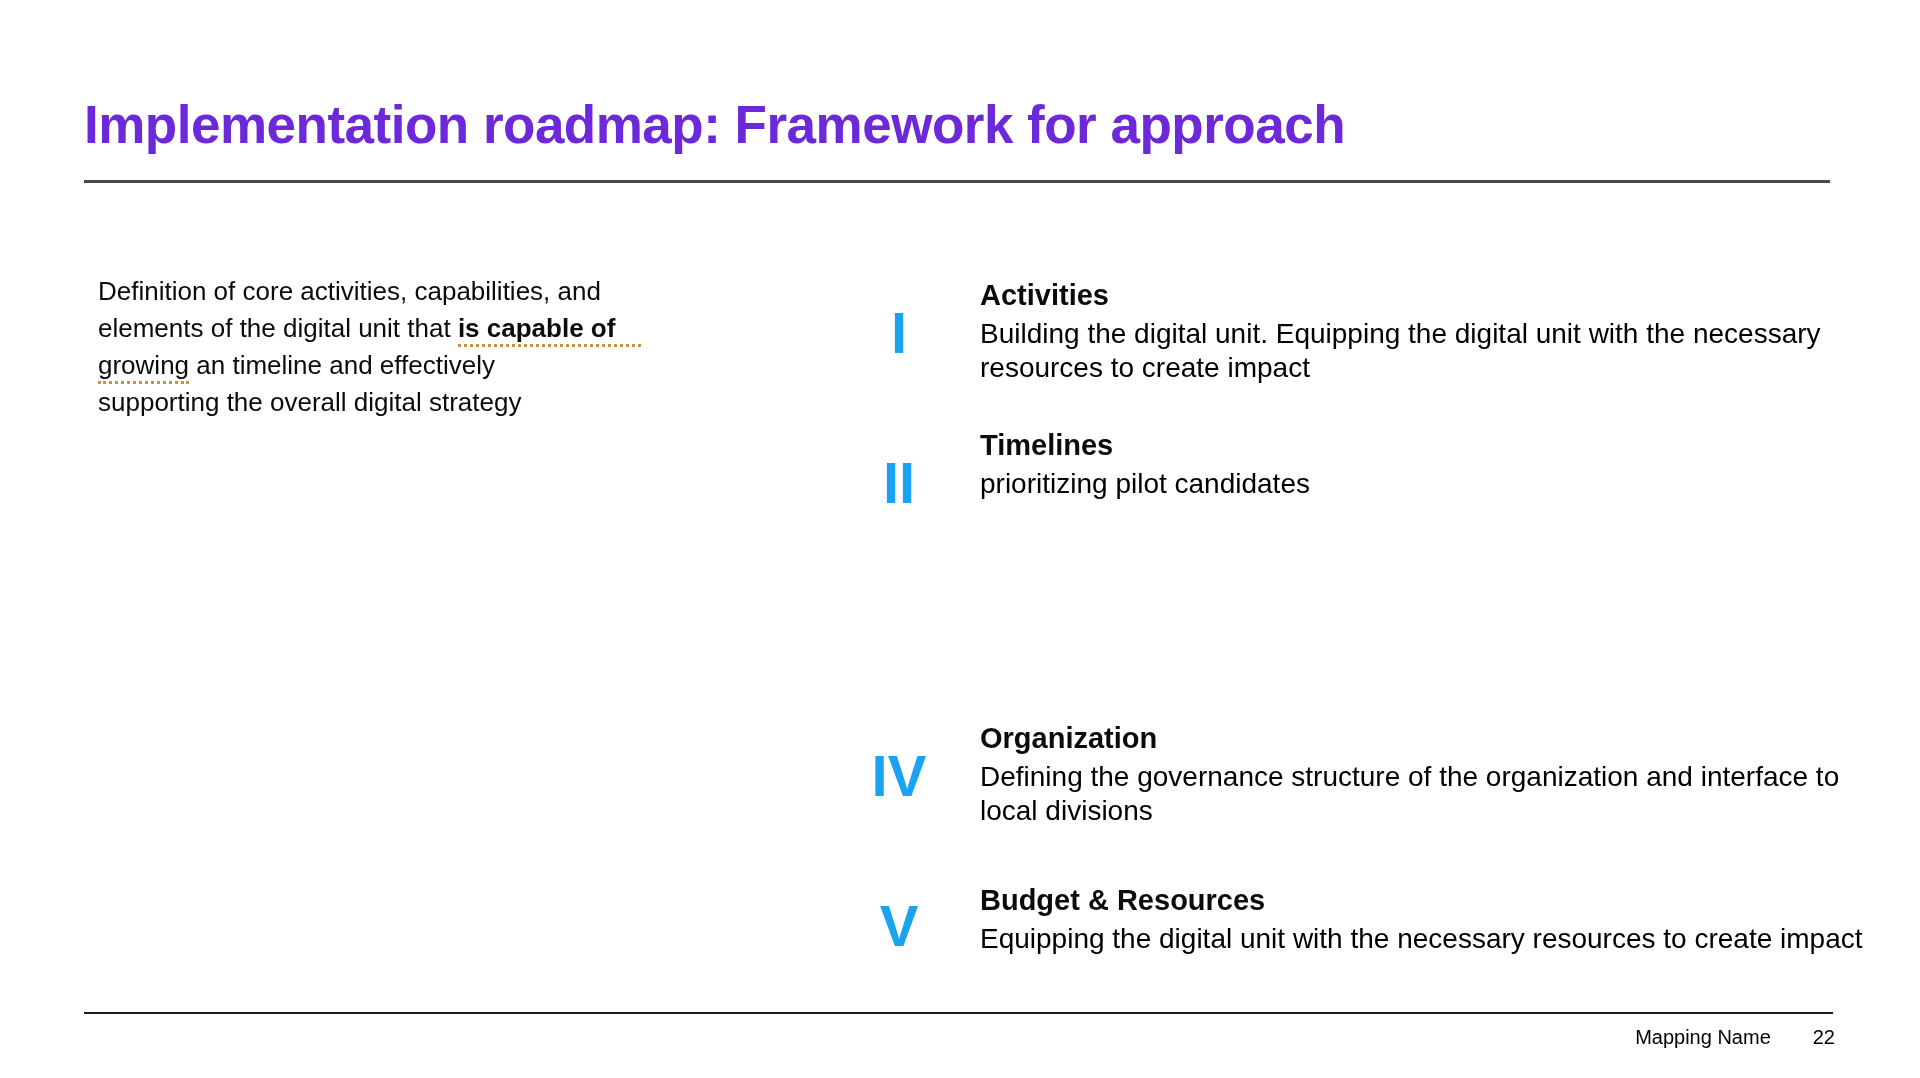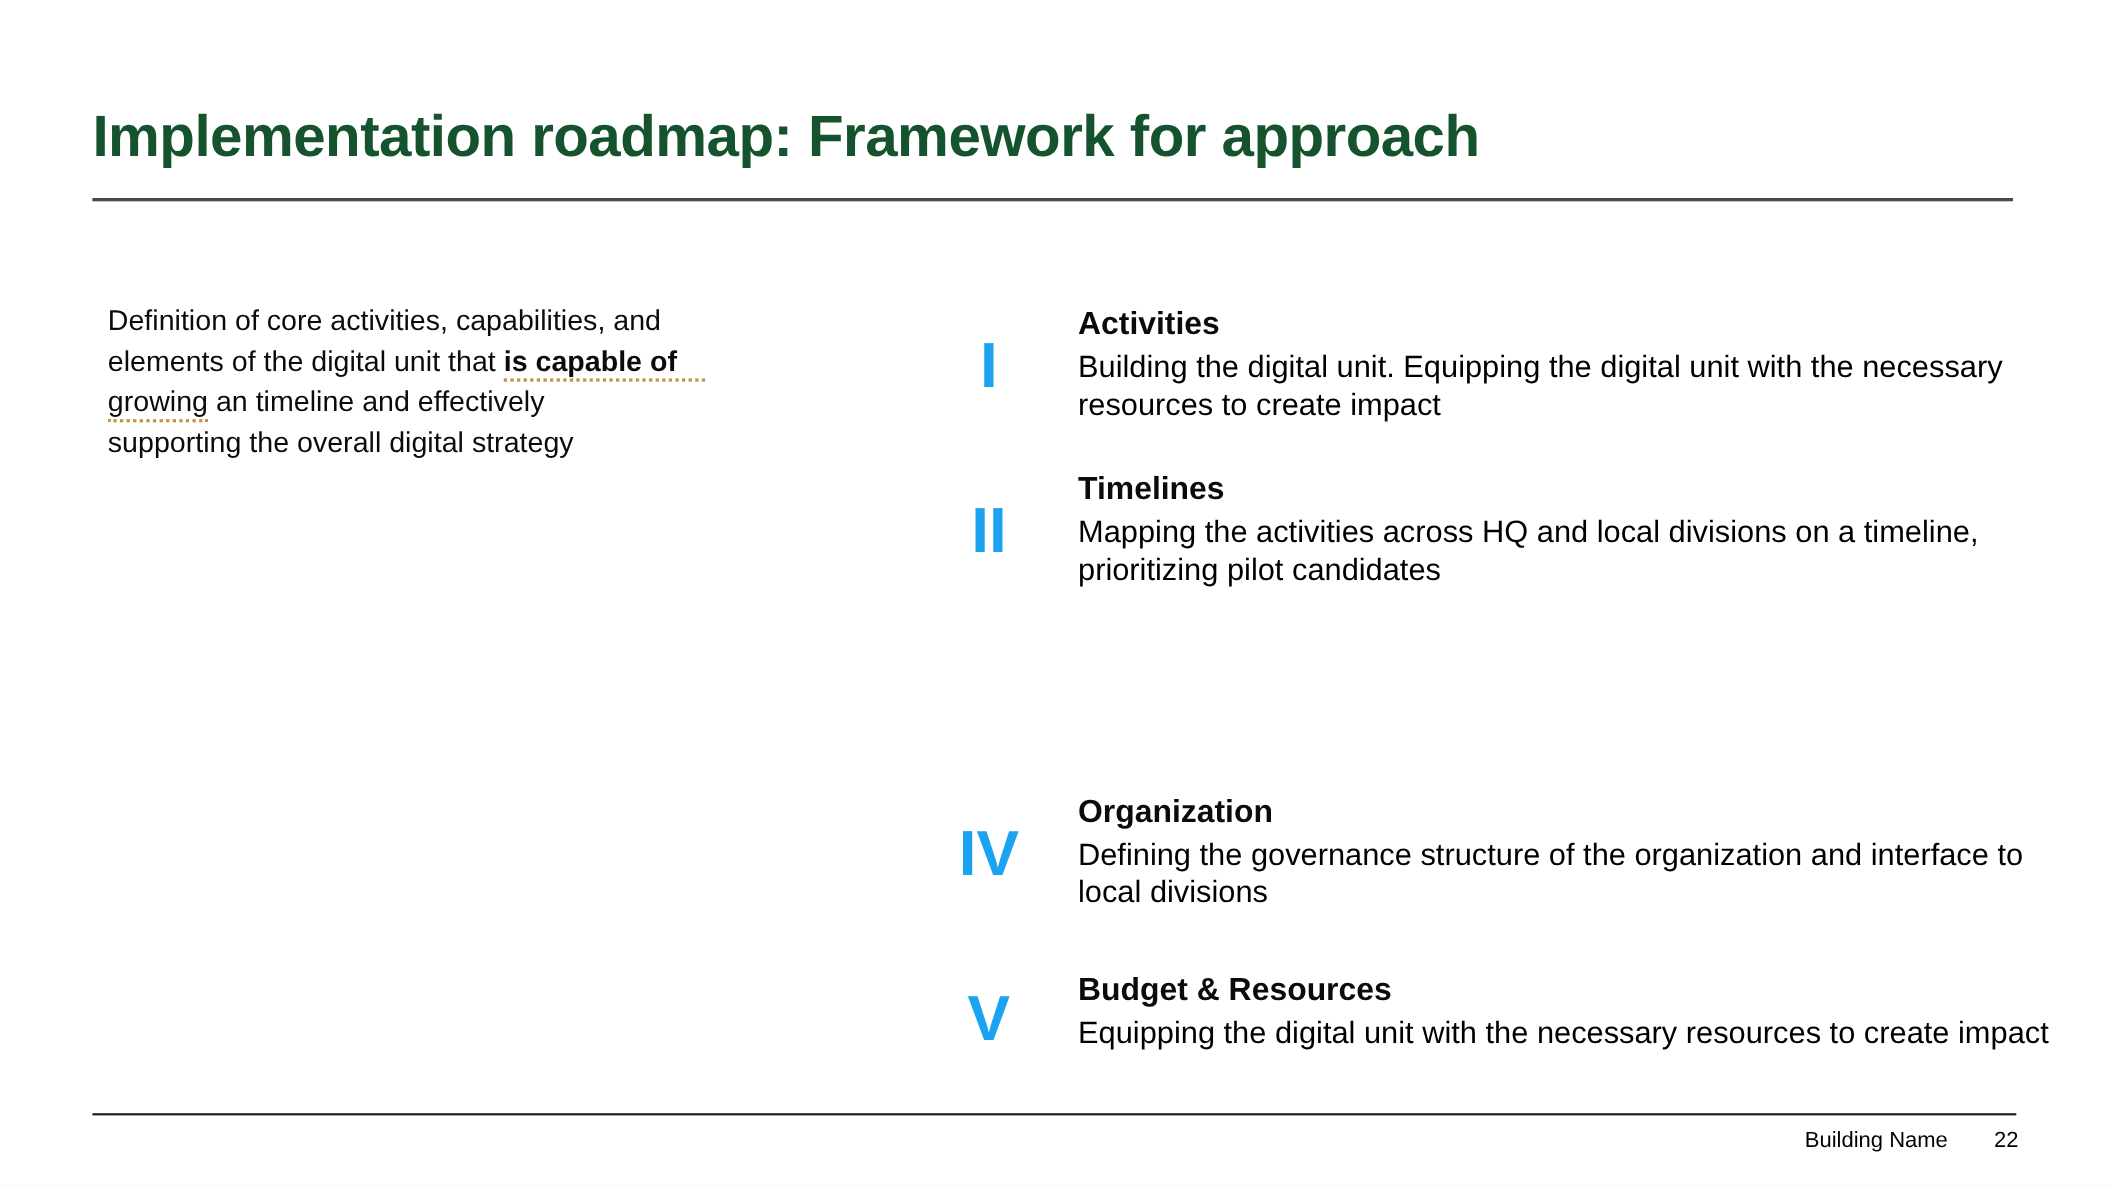--- a/index.html
+++ b/index.html
@@ -3,21 +3,21 @@
 <meta charset="utf-8">
 <style>
   html,body { margin:0; padding:0; background:#e8e8e8; }
   .slide {
     position:relative; width:1920px; height:1078px; background:#ffffff;
     font-family:"Liberation Sans","DejaVu Sans",sans-serif; color:#111;
     overflow:hidden; margin:0 auto;
   }
   .title {
     position:absolute; left:84px; top:94px;
-    font-size:53px; font-weight:bold; letter-spacing:-0.5px; color:#14532d;
+    font-size:53px; font-weight:bold; letter-spacing:-0.5px; color:#6d28d9;
     white-space:nowrap;
   }
   .title-rule {
     position:absolute; left:84px; top:180px; width:1746px; height:3px;
     background:#4a4a4a;
   }
   .intro {
     position:absolute; left:98px; top:273px;
     font-size:26px; line-height:37px; color:#0b0b0b;
   }
@@ -68,21 +68,20 @@
       <div class="item-title">Activities</div>
       <div class="item-line">Building the digital unit. Equipping the digital unit with the necessary</div>
       <div class="item-line">resources to create impact</div>
     </div>
   </div>
 
   <div class="item" style="top:428px">
     <div class="numeral">II</div>
     <div class="item-text">
       <div class="item-title">Timelines</div>
-      <div class="item-line">Mapping the activities across HQ and local divisions on a timeline,</div>
       <div class="item-line">prioritizing pilot candidates</div>
     </div>
   </div>
 
 
   <div class="item" style="top:721px">
     <div class="numeral">IV</div>
     <div class="item-text">
       <div class="item-title">Organization</div>
       <div class="item-line">Defining the governance structure of the organization and interface to</div>
@@ -94,17 +93,17 @@
     <div class="numeral high">V</div>
     <div class="item-text">
       <div class="item-title">Budget &amp; Resources</div>
       <div class="item-line">Equipping the digital unit with the necessary resources to create impact</div>
       <div class="item-line"></div>
     </div>
   </div>
 
   <div class="footer-rule"></div>
   <div class="footer">
-    <span>Building Name</span>
+    <span>Mapping Name</span>
     <span>22</span>
   </div>
 
 </div>
 
 </body></html>

